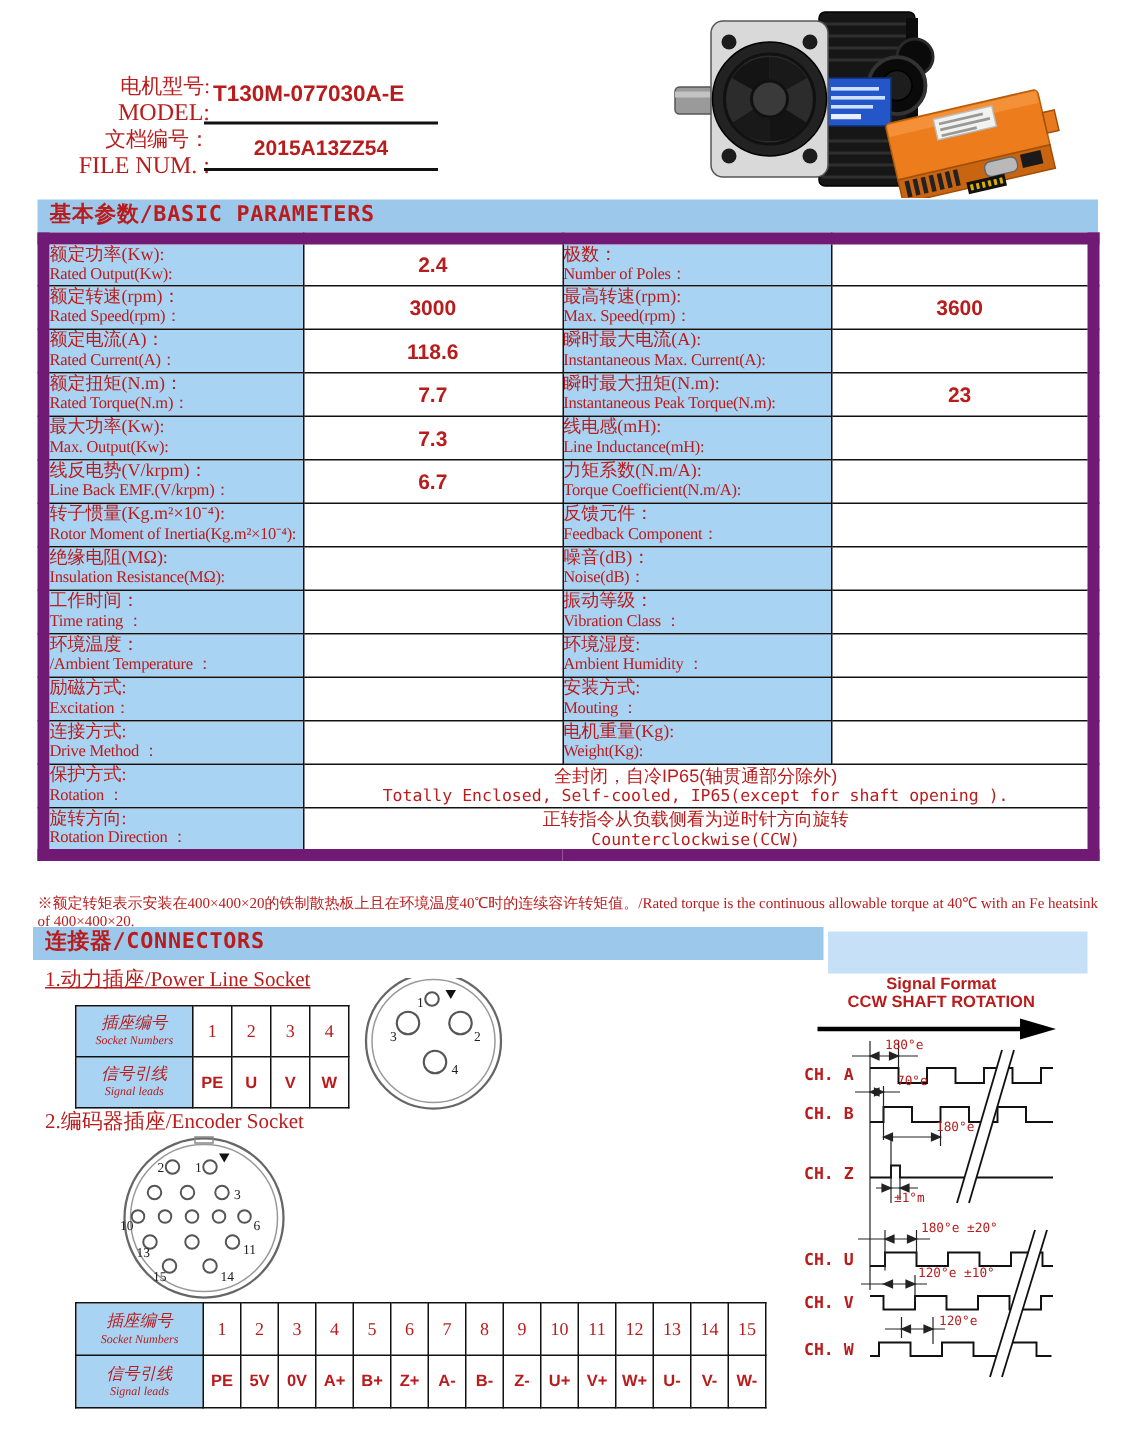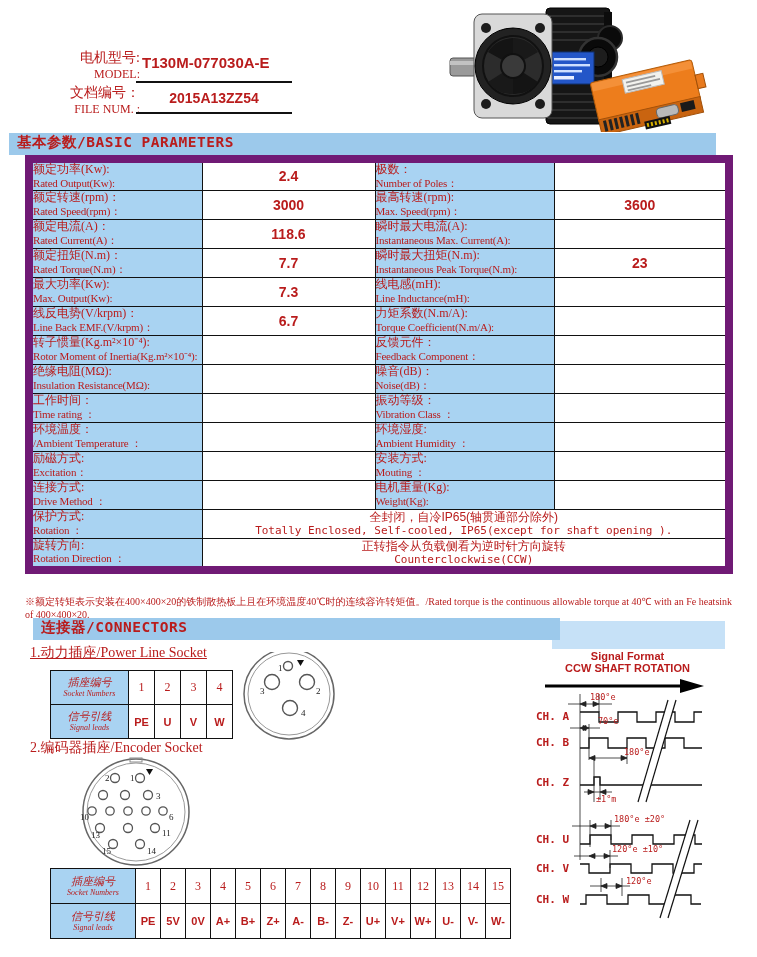--- a/index.html
+++ b/index.html
@@ -2,21 +2,21 @@
 <html><head>
 <meta charset="utf-8">
 <style>
   html,body{margin:0;padding:0;background:#fff;}
   .page{position:relative;width:757px;height:957px;background:#fff;overflow:hidden;
         font-family:"Liberation Serif",serif;color:#b91c1c;}
   .abs{position:absolute;}
 
   
   .hcn{font-size:14px;text-align:right;}
-  .hen{font-size:12px;text-align:right;}
+  .hen{font-size:16px;text-align:right;}
   .hval{font:bold 15px "Liberation Sans",sans-serif;}
   .hline{border-top:2px solid #111;height:0;}
 
   
   .bar{background:#9CC9EB;height:22px;line-height:23px;padding-left:8px;
        font:bold 14.5px "DejaVu Sans Mono",monospace;letter-spacing:.5px;}
   .bar-tab{background:#C6E1F7;}
 
   
   .params{border-collapse:collapse;table-layout:fixed;border:8px solid #701a75;}
@@ -127,21 +127,21 @@
       <rect x="56" y="64" width="26" height="8" fill="#111"></rect>
       <rect x="58" y="66" width="2" height="4" fill="#d8b100"></rect>
         <rect x="62" y="66" width="2" height="4" fill="#d8b100"></rect>
       <rect x="66" y="66" width="2" height="4" fill="#d8b100"></rect>
         <rect x="70" y="66" width="2" height="4" fill="#d8b100"></rect>
       <rect x="74" y="66" width="2" height="4" fill="#d8b100"></rect>
         <rect x="78" y="66" width="2" height="4" fill="#d8b100"></rect>
     </g>
   </svg>
 
-  <div class="abs bar" style="left:9px;top:133px;width:699px;">
+  <div class="abs bar" style="left:25px;top:133px;width:699px;">
     <span>基本参数/BASIC PARAMETERS</span>
   </div>
 
   <table class="abs params" style="left:25px;top:155px;width:700px;">
     <colgroup>
         <col style="width:173px">
         <col style="width:173px">
         <col style="width:179px">
         <col style="width:175px">
       </colgroup>
@@ -311,21 +311,21 @@
           <div class="mcn">正转指令从负载侧看为逆时针方向旋转</div>
           <div class="men">Counterclockwise(CCW)</div>
         </td>
       </tr>
     </tbody>
   </table>
 
   <div class="abs footnote" style="left:25px;top:594px;width:712px;">※额定转矩表示安装在400×400×20的铁制散热板上且在环境温度40℃时的连续容许转矩值。/Rated torque is the continuous allowable torque at 40℃ with an Fe heatsink of 400×400×20.</div>
 
   <div class="abs bar-tab" style="left:552px;top:621px;width:173px;height:28px;"></div>
-  <div class="abs bar" style="left:33px;top:618px;width:707px;background:transparent;text-decoration:underline;">
+  <div class="abs bar" style="left:22px;top:618px;width:707px;background:transparent;text-decoration:underline;">
     <div class="abs" style="left:0;top:0;width:527px;height:22px;background:#9CC9EB;z-index:0;"></div>
     <span class="abs" style="left:8px;top:0;">连接器/CONNECTORS</span>
   </div>
 
   <div class="abs subhead" style="left:30px;top:644px;text-decoration:underline;">1.动力插座/Power Line Socket</div>
 
   <table class="abs mini" id="power-table" style="left:50px;top:670px;width:182px;">
     <colgroup>
         <col style="width:78px">
         <col style="width:26px">

